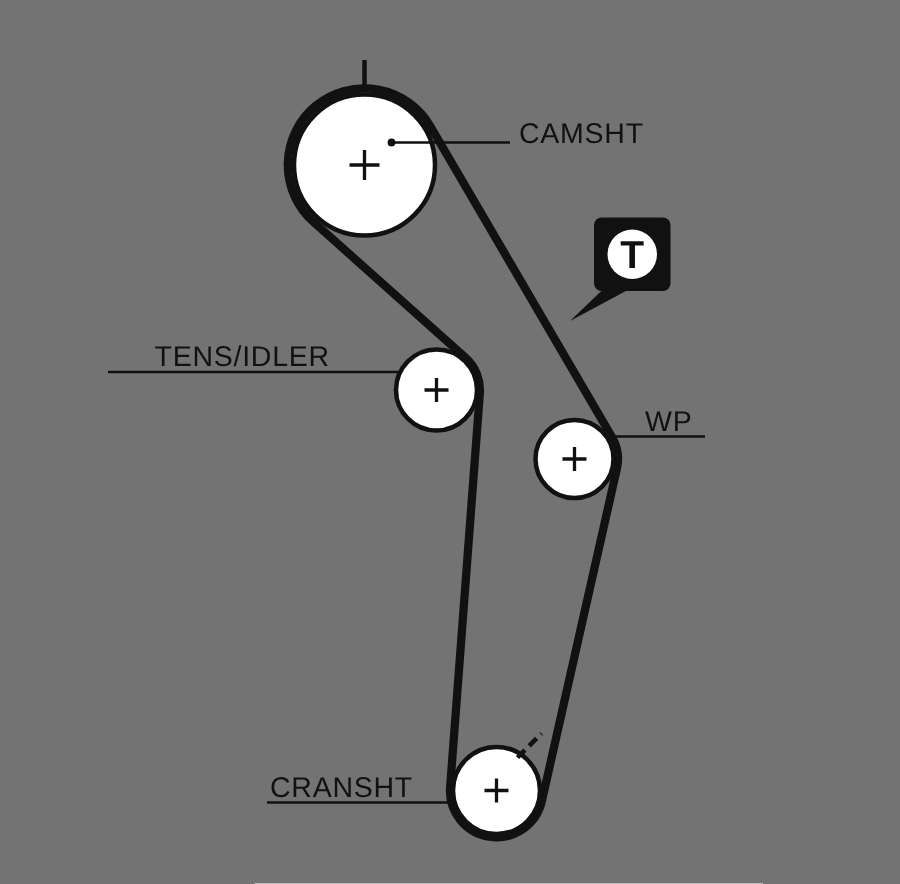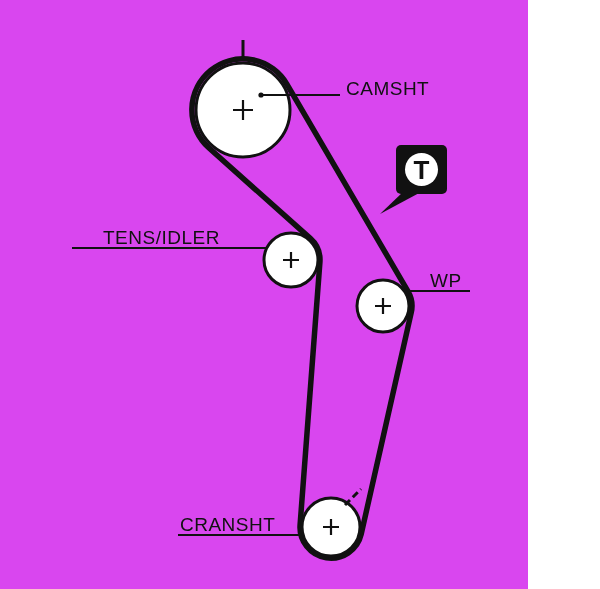--- a/index.html
+++ b/index.html
@@ -6,23 +6,23 @@
     margin: 0;
     padding: 0;
     background: #ffffff;
     width: 600px;
     height: 589px;
     overflow: hidden;
     font-family: "Liberation Sans", sans-serif;
   }
   .stage {
     position: relative;
-    width: 528px;
+    width: 600px;
     height: 589px;
-    background: #d946ef;
+    background: #737373;
   }
   svg { display: block; }
 
   .belt {
     fill: none;
     stroke: #111111;
     stroke-width: 5.5;
     stroke-linejoin: round;
   }
   .pulley {

